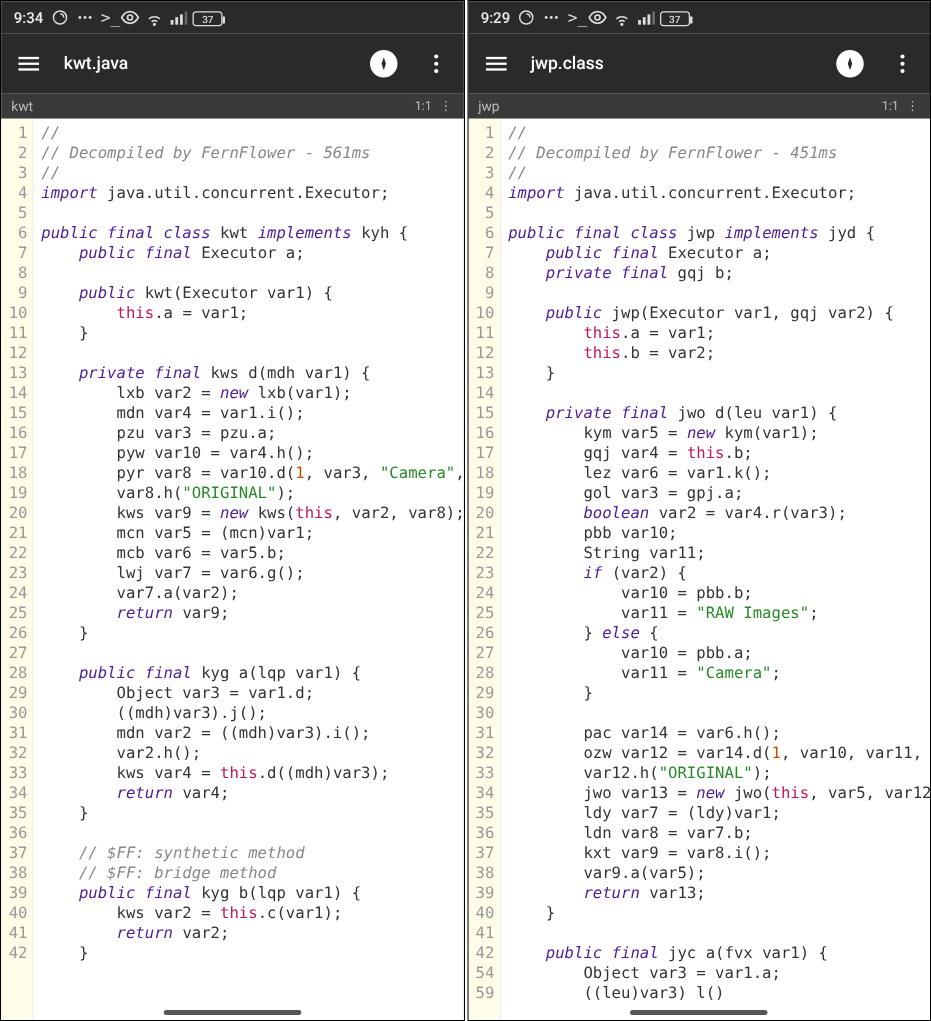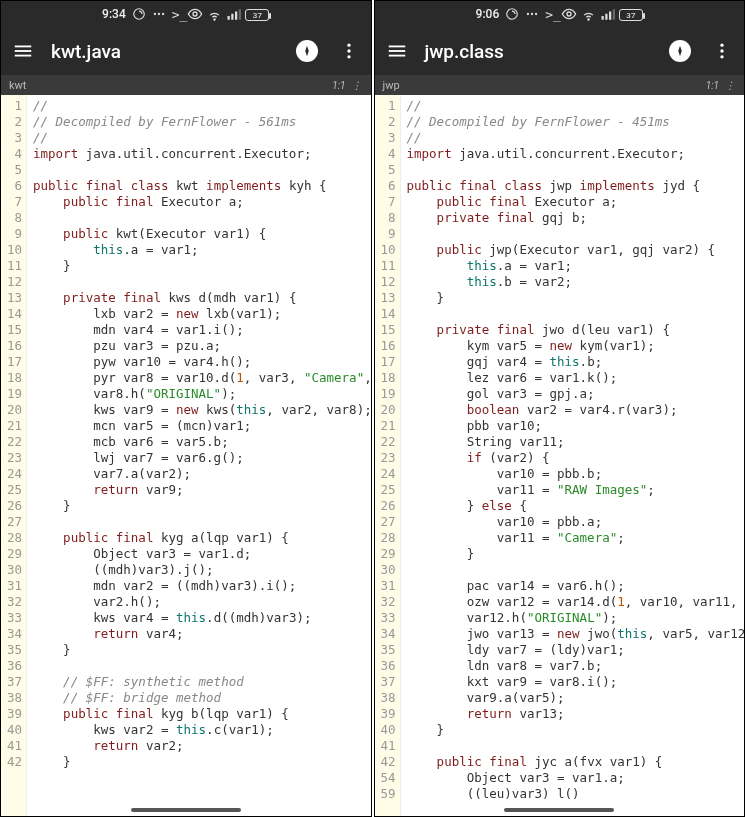--- a/index.html
+++ b/index.html
@@ -20,52 +20,52 @@
     position: relative;
     min-width: 0;
   }
   .pane + .pane { margin-left: 2px; }
   .statusbar {
     height: 26px;
     background: #2a2a2a;
     color: #eee;
     display: flex;
     align-items: center;
-    justify-content: center;
+    justify-content: flex-start;
     padding: 0 10px;
     font-size: 12px;
     font-weight: 500;
   }
   .statusbar-left { display:flex; align-items:center; gap:6px; }
   .statusbar-right { display:flex; align-items:center; gap:4px; }
   .status-icon { display:inline-flex; align-items:center; justify-content:center; }
   .appbar {
     height: 48px;
     background: #2a2a2a;
     color: #fff;
     display: flex;
     align-items: center;
     padding: 0 8px;
     gap: 14px;
   }
   .appbar .spacer { flex:1; }
-  .appbar-title { font-size: 19px; font-weight: 500; }
+  .appbar-title { font-size: 14px; font-weight: 500; }
   .icon-btn { width:28px; height:28px; display:inline-flex; align-items:center; justify-content:center; cursor:pointer; }
   .compass-circle { width:22px; height:22px; border-radius:50%; background:#fff; display:flex; align-items:center; justify-content:center; }
   .tabbar {
     height: 20px;
     background: #3a3a3a;
     display: flex;
     align-items: center;
     color: #bbb;
     font-size: 11px;
     padding: 0 8px;
     justify-content: space-between;
   }
-  .tabbar-right { display:flex; gap:6px; align-items:center; color:#bbb; font-size:10px;font-style:italic; }
+  .tabbar-right { display:flex; gap:6px; align-items:center; color:#bbb; font-size:10px; }
   .codearea {
     flex:1;
     overflow: hidden;
     background: #fff;
     display:flex;
     font-family: "Menlo","Consolas","DejaVu Sans Mono",monospace;
     font-size: 12.5px;
     line-height: 16px;
   }
   .gutter {
@@ -80,25 +80,25 @@
   .gutter div { height:16px; }
   .code {
     flex:1;
     padding: 3px 4px 3px 6px;
     white-space: pre;
     color: #333;
     overflow:hidden;
   }
   .code .line { height:16px; display:block; }
   .tok-cmt { color:#888; font-style:italic; }
-  .tok-kw { color:#7f1d1d; }
+  .tok-kw { color:#4c1d95;font-style:italic; }
   .tok-str { color:#2a8a2a; }
   .tok-num { color:#c05000; }
   .tok-id { color:#333; }
-  .tok-this { color:#0f766e; }
+  .tok-this { color:#be185d; }
   .home-indicator {
     position:absolute;
     bottom:4px;
     left:50%;
     transform:translateX(-50%);
     width:110px;
     height:4px;
     border-radius:2px;
     background:#555;
   }
@@ -234,21 +234,21 @@
         <div>41</div>
         <div>42</div>
       </div>
       <div class="code"><span class="line"><span class="tok-cmt">//</span></span><span class="line"><span class="tok-cmt">// Decompiled by FernFlower - 561ms</span></span><span class="line"><span class="tok-cmt">//</span></span><span class="line"><span class="tok-kw">import</span><span class="tok-id"> java.util.concurrent.Executor;</span></span><span class="line">&nbsp;</span><span class="line"><span class="tok-kw">public final class</span><span class="tok-id"> kwt </span><span class="tok-kw">implements</span><span class="tok-id"> kyh {</span></span><span class="line"><span class="tok-id">    </span><span class="tok-kw">public final</span><span class="tok-id"> Executor a;</span></span><span class="line">&nbsp;</span><span class="line"><span class="tok-id">    </span><span class="tok-kw">public</span><span class="tok-id"> kwt(Executor var1) {</span></span><span class="line"><span class="tok-id">        </span><span class="tok-this">this</span><span class="tok-id">.a = var1;</span></span><span class="line"><span class="tok-id">    }</span></span><span class="line">&nbsp;</span><span class="line"><span class="tok-id">    </span><span class="tok-kw">private final</span><span class="tok-id"> kws d(mdh var1) {</span></span><span class="line"><span class="tok-id">        lxb var2 = </span><span class="tok-kw">new</span><span class="tok-id"> lxb(var1);</span></span><span class="line"><span class="tok-id">        mdn var4 = var1.i();</span></span><span class="line"><span class="tok-id">        pzu var3 = pzu.a;</span></span><span class="line"><span class="tok-id">        pyw var10 = var4.h();</span></span><span class="line"><span class="tok-id">        pyr var8 = var10.d(</span><span class="tok-num">1</span><span class="tok-id">, var3, </span><span class="tok-str">"Camera"</span><span class="tok-id">, </span></span><span class="line"><span class="tok-id">        var8.h(</span><span class="tok-str">"ORIGINAL"</span><span class="tok-id">);</span></span><span class="line"><span class="tok-id">        kws var9 = </span><span class="tok-kw">new</span><span class="tok-id"> kws(</span><span class="tok-this">this</span><span class="tok-id">, var2, var8);</span></span><span class="line"><span class="tok-id">        mcn var5 = (mcn)var1;</span></span><span class="line"><span class="tok-id">        mcb var6 = var5.b;</span></span><span class="line"><span class="tok-id">        lwj var7 = var6.g();</span></span><span class="line"><span class="tok-id">        var7.a(var2);</span></span><span class="line"><span class="tok-id">        </span><span class="tok-kw">return</span><span class="tok-id"> var9;</span></span><span class="line"><span class="tok-id">    }</span></span><span class="line">&nbsp;</span><span class="line"><span class="tok-id">    </span><span class="tok-kw">public final</span><span class="tok-id"> kyg a(lqp var1) {</span></span><span class="line"><span class="tok-id">        Object var3 = var1.d;</span></span><span class="line"><span class="tok-id">        ((mdh)var3).j();</span></span><span class="line"><span class="tok-id">        mdn var2 = ((mdh)var3).i();</span></span><span class="line"><span class="tok-id">        var2.h();</span></span><span class="line"><span class="tok-id">        kws var4 = </span><span class="tok-this">this</span><span class="tok-id">.d((mdh)var3);</span></span><span class="line"><span class="tok-id">        </span><span class="tok-kw">return</span><span class="tok-id"> var4;</span></span><span class="line"><span class="tok-id">    }</span></span><span class="line">&nbsp;</span><span class="line"><span class="tok-id">    </span><span class="tok-cmt">// $FF: synthetic method</span></span><span class="line"><span class="tok-id">    </span><span class="tok-cmt">// $FF: bridge method</span></span><span class="line"><span class="tok-id">    </span><span class="tok-kw">public final</span><span class="tok-id"> kyg b(lqp var1) {</span></span><span class="line"><span class="tok-id">        kws var2 = </span><span class="tok-this">this</span><span class="tok-id">.c(var1);</span></span><span class="line"><span class="tok-id">        </span><span class="tok-kw">return</span><span class="tok-id"> var2;</span></span><span class="line"><span class="tok-id">    }</span></span></div>
     </div>
     <div class="home-indicator"></div>
   </div>
 <div class="pane" id="pane-1">
     <div class="statusbar">
     <div class="statusbar-left">
-      <span>9:06</span>
+      <span>9:29</span>
       <span class="status-icon">
           <svg xmlns="http://www.w3.org/2000/svg" viewBox="0 0 24 24" width="14" height="14" fill="none" stroke="#ddd" stroke-width="2">
             <circle cx="12" cy="12" r="9"></circle>
             <path d="M12 7c3 0 5 2 5 5"></path>
           </svg>
         </span>
       <span class="status-icon">
           <svg xmlns="http://www.w3.org/2000/svg" viewBox="0 0 24 24" width="14" height="14" fill="#ddd">
             <circle cx="5" cy="12" r="2"></circle>
             <circle cx="12" cy="12" r="2"></circle>

